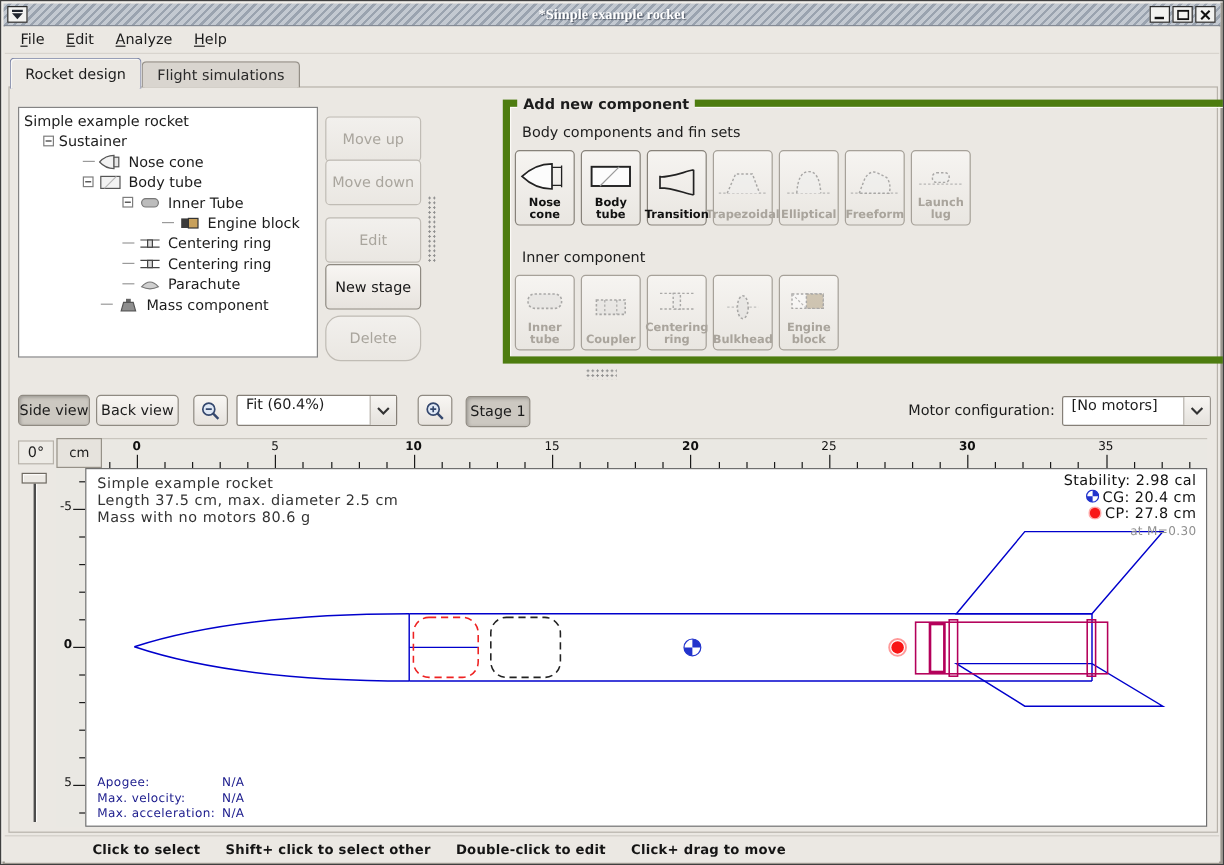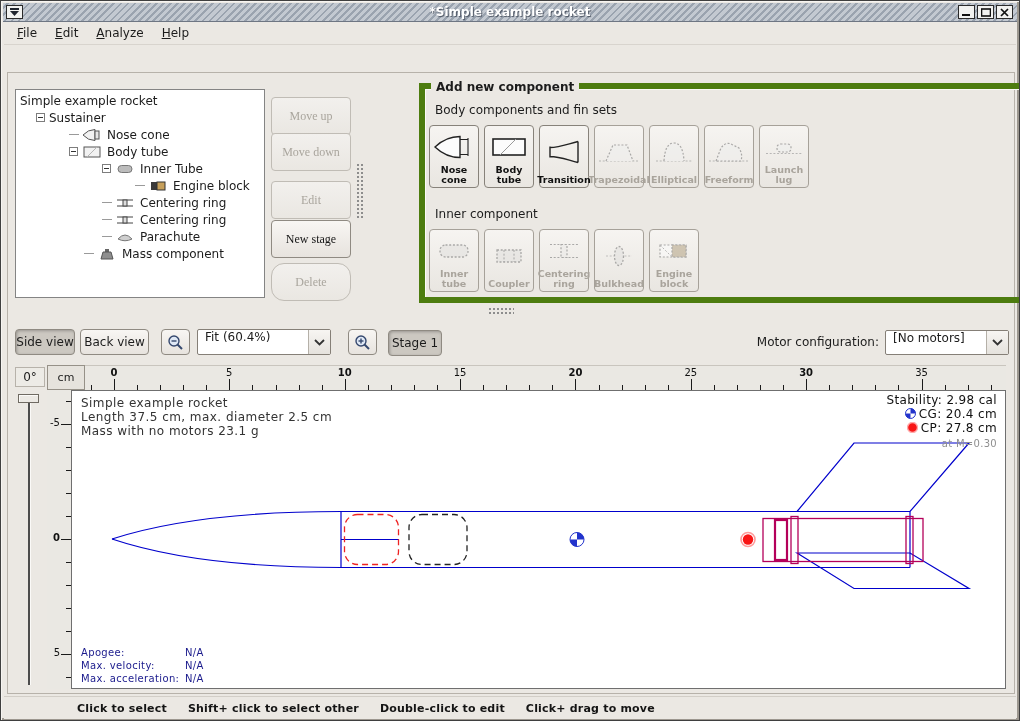--- a/index.html
+++ b/index.html
@@ -7,21 +7,21 @@
   #win{
     position:relative;width:1020px;height:721px;
     font-family:"DejaVu Sans","Liberation Sans",sans-serif;font-size:12px;color:#1c1c1c;
     background:#ebe8e3;border:1px solid #3f3f3f;
     box-shadow: inset 1px 1px 0 #f6f4f1, inset -2px -2px 0 #9c978f;
     overflow:hidden;
   }
   
   .titlebar{position:absolute;left:2px;top:2px;right:2px;height:19px;
     background:repeating-linear-gradient(315deg,#9aa3af 0 2px,#c3c9d1 2px 5px);
-    border-bottom:1px solid #6e7683;display:flex;align-items:center;}
+    border-bottom:1px solid #6e7683;display:flex;align-items:center;font-family:Liberation Serif, serif;}
   .title-text{position:absolute;left:0;right:0;text-align:center;font-weight:bold;color:#fff;
     text-shadow:1px 1px 1px #4a5260;font-size:12px;}
   .winbtn{position:relative;width:17px;height:14px;background:#f2f2f0;border:1px solid #2a2a2a;
     display:flex;align-items:center;justify-content:center;z-index:2;}
   .win-menu{margin-left:3px;}
   .win-controls{position:absolute;right:4px;top:2px;display:flex;gap:2px;}
   
   .menubar{position:absolute;left:3px;top:21px;right:3px;height:23px;background:#ebe8e3;
     border-bottom:1px solid #d8d4ce;display:flex;align-items:center;padding-left:4px;}
   .menu-item{padding:3px 9px;cursor:default;}
@@ -38,21 +38,21 @@
   .tree-panel{position:absolute;left:14px;top:88px;width:250px;height:209px;background:#fff;
     border:1px solid #848484;overflow:hidden;padding-top:2px;}
   .tree-row{height:17px;display:flex;align-items:center;white-space:nowrap;cursor:default;}
   .tree-handle{width:9px;height:9px;border:1px solid #7d7d7d;background:#fff;position:relative;flex:none;margin-right:4px;}
   .tree-handle::after{content:"";position:absolute;left:1px;right:1px;top:3px;height:1px;background:#333;}
   .tree-dash{width:10px;height:1px;background:#9a9a9a;flex:none;margin-right:3px;}
   .tree-icon{flex:none;margin-right:5px;display:flex;align-items:center;}
   
   .btn{position:absolute;left:270px;width:80px;height:38px;border-radius:4px;
     border:1px solid #8f8a82;background:linear-gradient(#f8f6f3,#e7e3de);
-    display:flex;align-items:center;justify-content:center;font-size:12px;color:#161616;cursor:default;font-family:Liberation Serif, serif;}
+    display:flex;align-items:center;justify-content:center;font-size:12px;color:#161616;cursor:default;}
   .btn.disabled{color:#a9a59d;border-color:#c0bcb5;background:linear-gradient(#f2f0ed,#eae7e2);}
   
   .groupbox{position:absolute;left:374px;top:82px;width:634px;height:220px;
     border:6px solid #4d7c0f;box-shadow:inset 1px 1px 0 #fbfaf7;margin-left:44px;}
   .groupbox-title{position:absolute;top:-9px;left:6px;background:#ebe8e3;padding:0 5px;font-weight:bold;}
   .section-label{position:absolute;left:10px;font-size:12px;color:#1c1c1c;}
   .comp-row{position:absolute;left:4px;display:flex;gap:5px;}
   .comp-btn{width:50px;height:63px;border-radius:4px;border:1px solid #a6a199;
     background:linear-gradient(#f6f4f1,#e9e6e1);display:flex;flex-direction:column;align-items:center;
     padding:3px 1px 2px 1px;cursor:default;}
@@ -143,20 +143,24 @@
     </div>
   </div>
 
   <div class="menubar" id="menubar">
       <span class="menu-item"><u>F</u>ile</span>
       <span class="menu-item"><u>E</u>dit</span>
       <span class="menu-item"><u>A</u>nalyze</span>
       <span class="menu-item"><u>H</u>elp</span>
     </div>
 
+  <div class="tabs" id="tabs">
+      <div class="tab active">Rocket design</div>
+      <div class="tab inactive">Flight simulations</div>
+    </div>
   <div class="tabpane"></div>
 
   <div class="tree-panel" id="tree">
       <div class="tree-row" style="padding-left: 4px;">
         <span>Simple example rocket</span>
       </div>
       <div class="tree-row" style="padding-left: 20px;">
         <span class="tree-handle"></span>
         <span>Sustainer</span>
       </div>
@@ -523,21 +527,21 @@
         <path d="M505,148.5 L505,155.5 A7,7 0 0 1 498,148.5 Z" fill="#2233cc"></path>
       </g>
       <g>
         <circle cx="676" cy="148.5" r="7" fill="none" stroke="#ff9a9a" stroke-width="1.6"></circle>
         <circle cx="676" cy="148.5" r="5.2" fill="#f81616"></circle>
       </g>
     </svg>
     <div class="info-block" id="info-block">
         <div>Simple example rocket</div>
         <div>Length 37.5 cm, max. diameter 2.5 cm</div>
-        <div>Mass with no motors 23.1 g</div>
+        <div>Mass with no motors 80.6 g</div>
       </div>
     <div class="stab-block">
       <div><span>Stability:</span> <span>2.98 cal</span></div>
       <div>
         <span class="legend-ic">
           <svg width="11" height="11">
               <circle cx="5.5" cy="5.5" r="5" fill="#fff" stroke="#2233cc"></circle>
               <path d="M5.5,5.5 L5.5,0.5 A5,5 0 0 1 10.5,5.5 Z" fill="#2233cc"></path>
               <path d="M5.5,5.5 L5.5,10.5 A5,5 0 0 1 0.5,5.5 Z" fill="#2233cc"></path>
             </svg>

